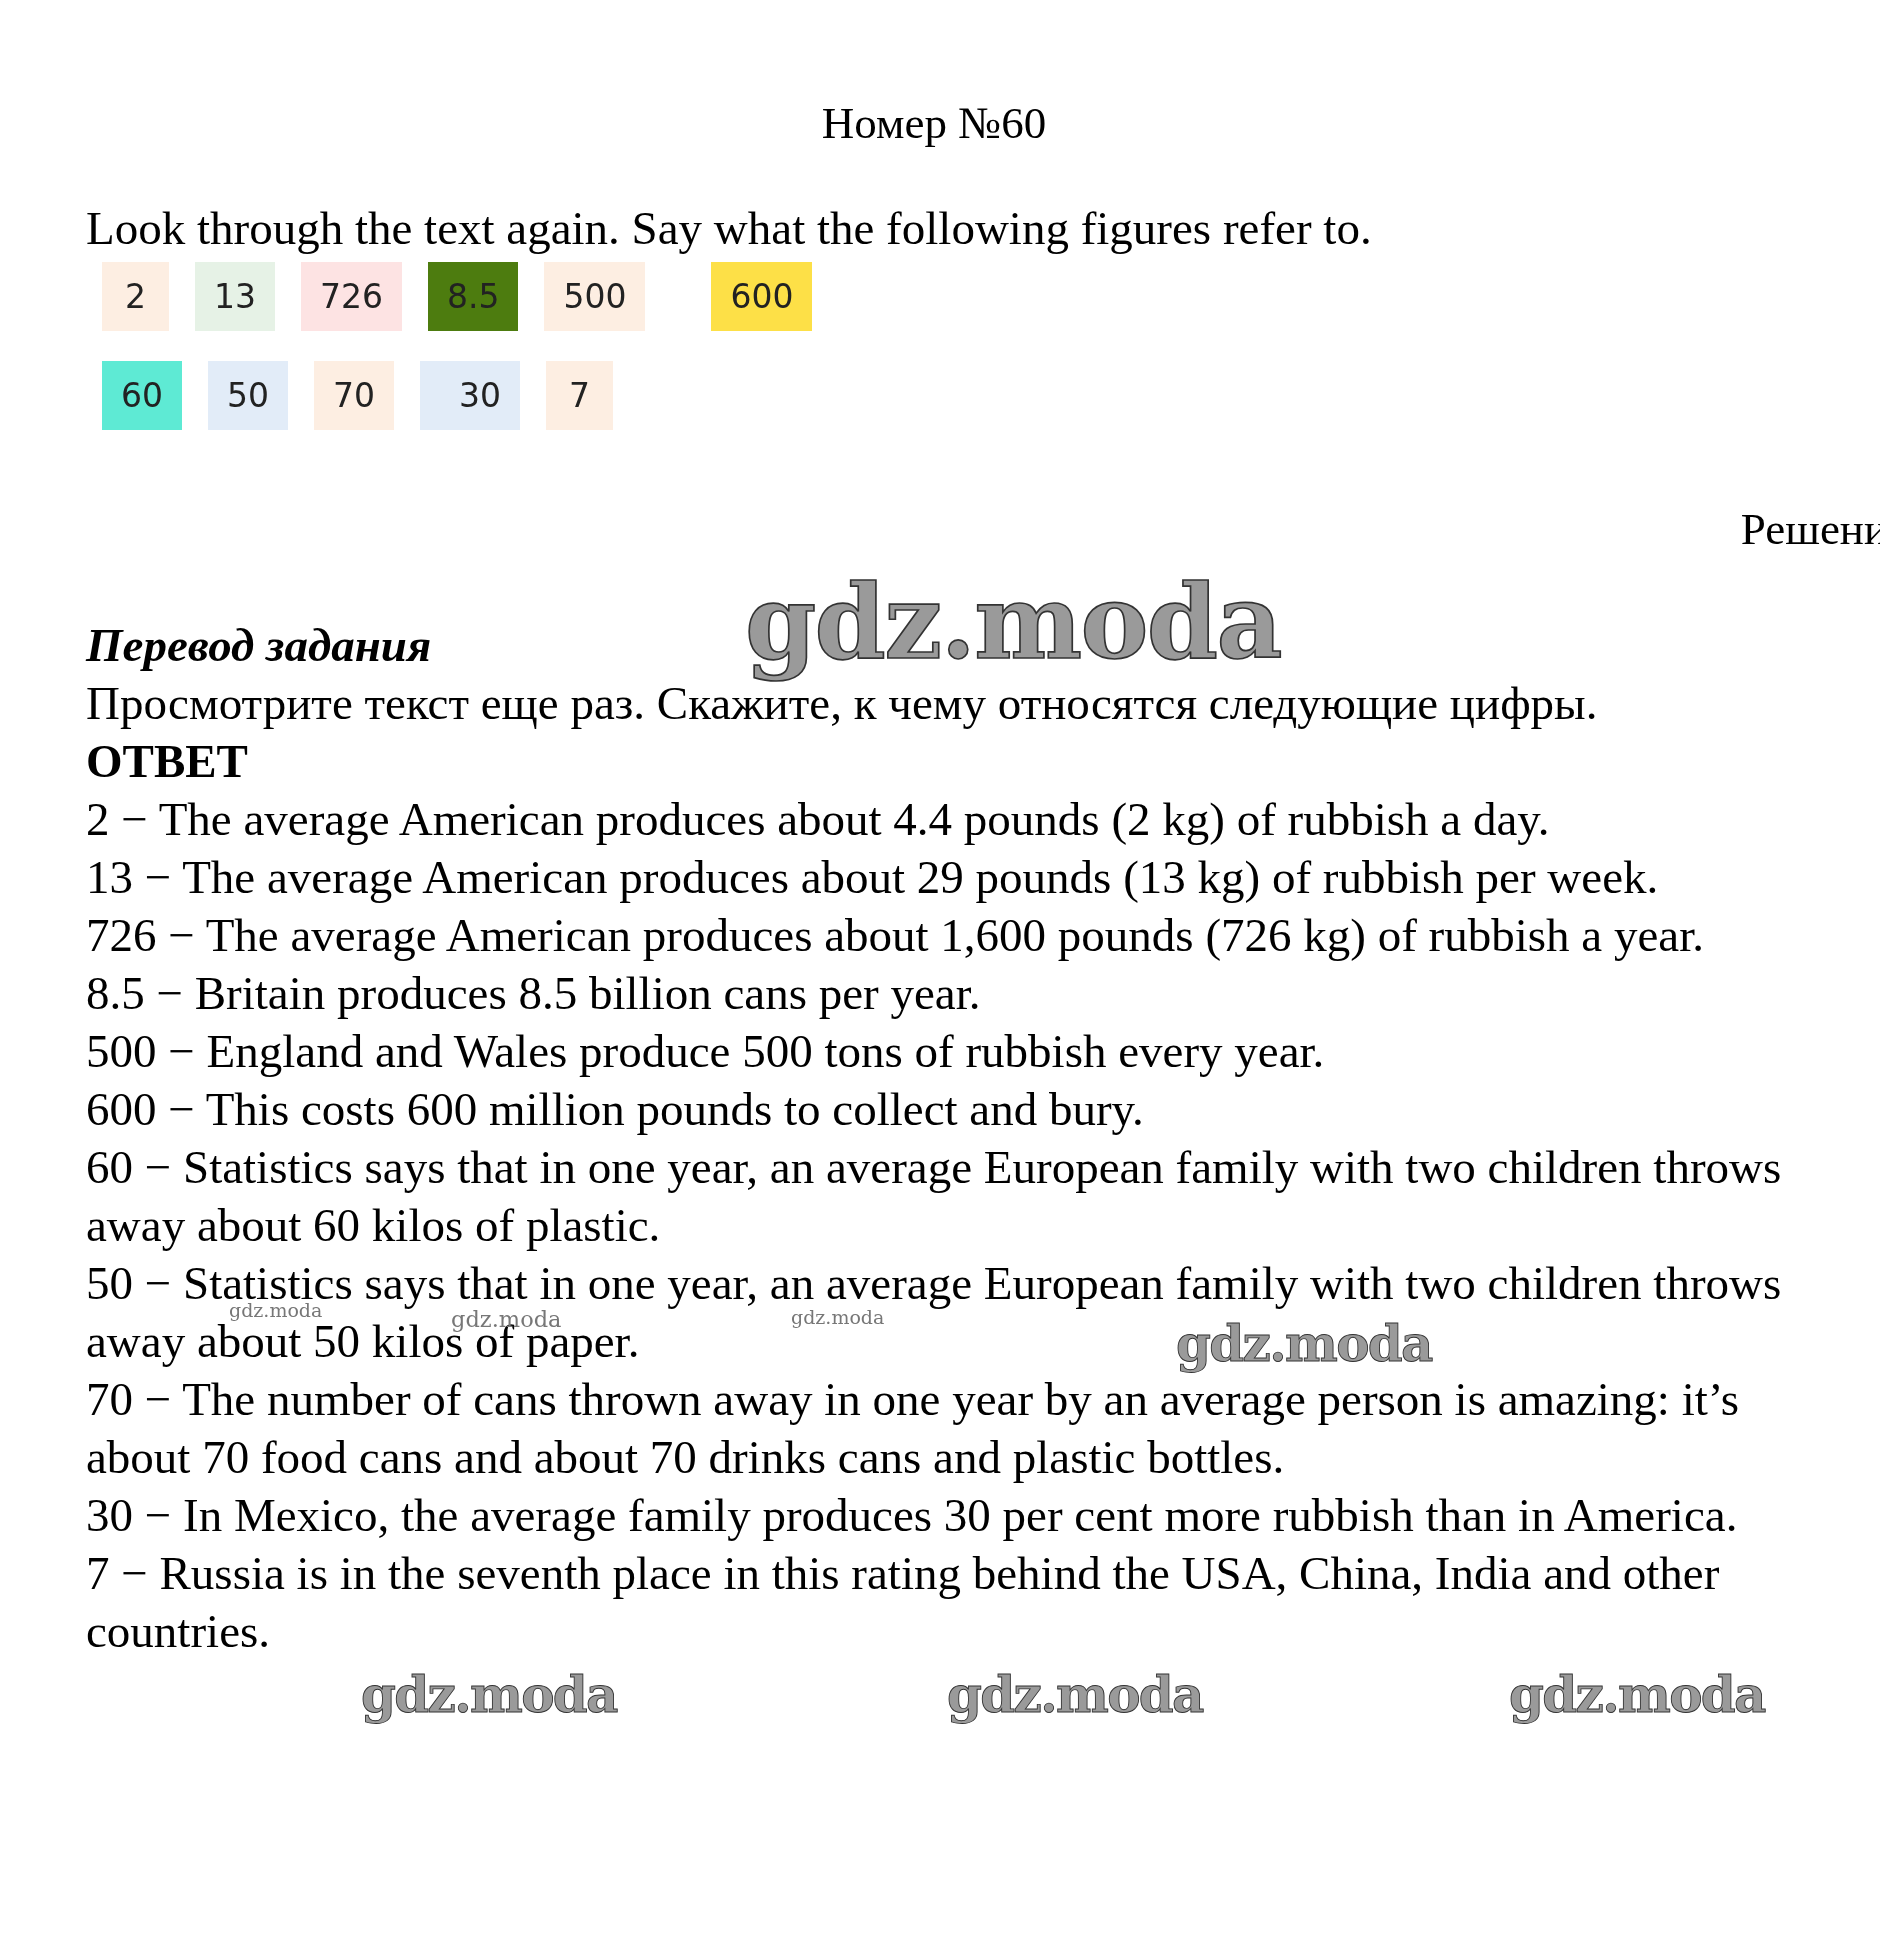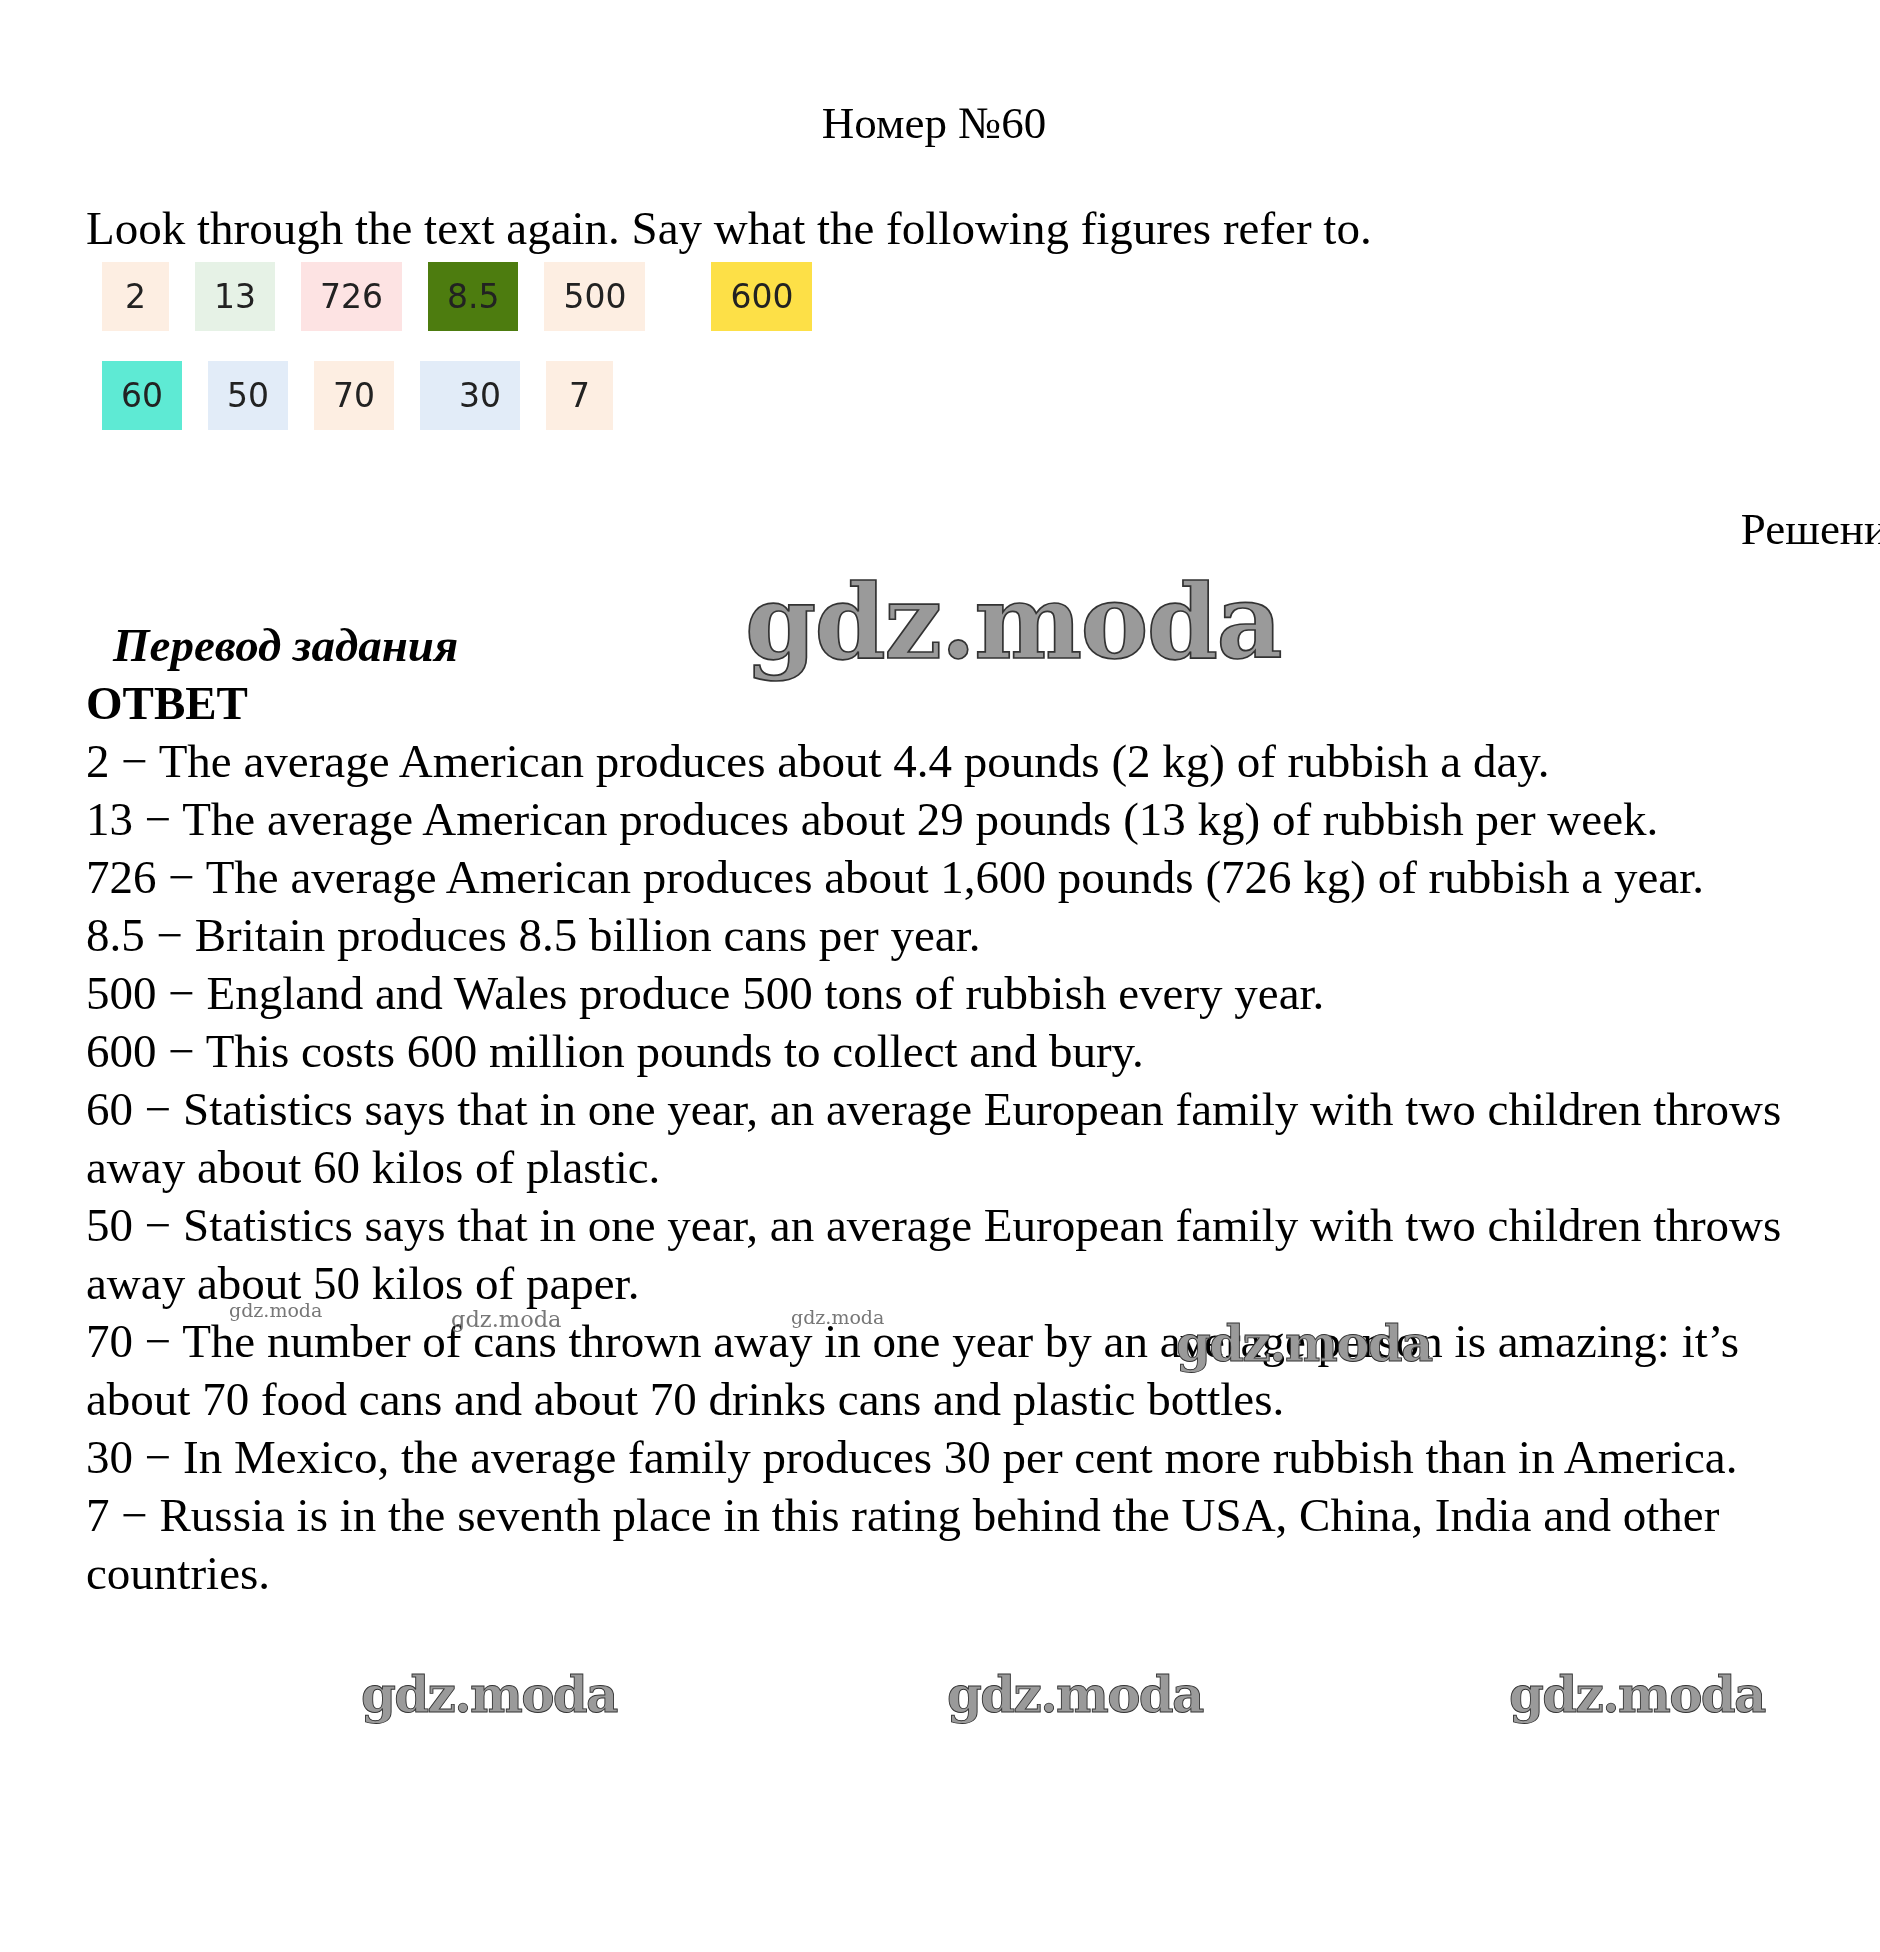--- a/index.html
+++ b/index.html
@@ -8,21 +8,21 @@
   .title { position: absolute; top: 97px; left: 0; width: 1868px; text-align: center; font-size: 45px; }
   .instruction { position: absolute; top: 201px; left: 86px; font-size: 47px; }
   .chips-row { position: absolute; left: 102px; display: flex; gap: 26px; }
   .chips-row.r1 { top: 262px; }
   .chips-row.r2 { top: 361px; }
   .chip { height: 69px; display: flex; align-items: center; justify-content: center;
           font-family: "DejaVu Sans", "Liberation Sans", sans-serif; font-size: 33px; color: #222;
           padding: 0 19px; min-width: 29px; }
   .subtitle { position: absolute; top: 503px; left: 0; width: 1868px; text-align: right; font-size: 45px; padding-left: 40px; }
   .content { position: absolute; top: 616px; left: 86px; width: 1729px; font-size: 47px; line-height: 58px; }
-  .section-title { font-weight: bold; font-style: italic; margin-left: 27px; }
+  .section-title { font-weight: bold; font-style: italic; }
   .answer-title { font-weight: bold; }
   .wm-big { position: absolute; font-family: "DejaVu Serif", serif; font-weight: bold; color: #9a9a9a;
             -webkit-text-stroke: 1.7px #333; letter-spacing: -1.7px; pointer-events: none; }
   .wm-small { position: absolute; font-family: "DejaVu Serif", serif; color: #777; font-size: 19px; pointer-events: none; }
 </style>
 </head>
 <body>
 
 <div class="title">Номер №60</div>
 <div class="instruction">Look through the text again. Say what the following figures refer to.</div>
@@ -40,20 +40,21 @@
   <span class="chip" style="background: rgb(226, 236, 248);">50</span>
   <span class="chip" style="background: rgb(253, 238, 226);">70</span>
   <span class="chip" style="background: rgb(226, 236, 248); padding-left: 39px;">30</span>
   <span class="chip" style="background: rgb(253, 238, 226);">7</span>
 </div>
 
 <div class="subtitle">Решение</div>
 
 <div class="content">
   <div class="section-title">Перевод задания</div>
+  <div>Просмотрите текст еще раз. Скажите, к чему относятся следующие цифры.</div>
   <div class="answer-title">ОТВЕТ</div>
   <div>2 − The average American produces about 4.4 pounds (2 kg) of rubbish a day.</div>
   <div>13 − The average American produces about 29 pounds (13 kg) of rubbish per week.</div>
   <div>726 − The average American produces about 1,600 pounds (726 kg) of rubbish a year.</div>
   <div>8.5 − Britain produces 8.5 billion cans per year.</div>
   <div>500 − England and Wales produce 500 tons of rubbish every year.</div>
   <div>600 − This costs 600 million pounds to collect and bury.</div>
   <div>60 − Statistics says that in one year, an average European family with two children throws away about 60 kilos of plastic.</div>
   <div>50 − Statistics says that in one year, an average European family with two children throws away about 50 kilos of paper.</div>
   <div>70 − The number of cans thrown away in one year by an average person is amazing: it’s about 70 food cans and about 70 drinks cans and plastic bottles.</div>

